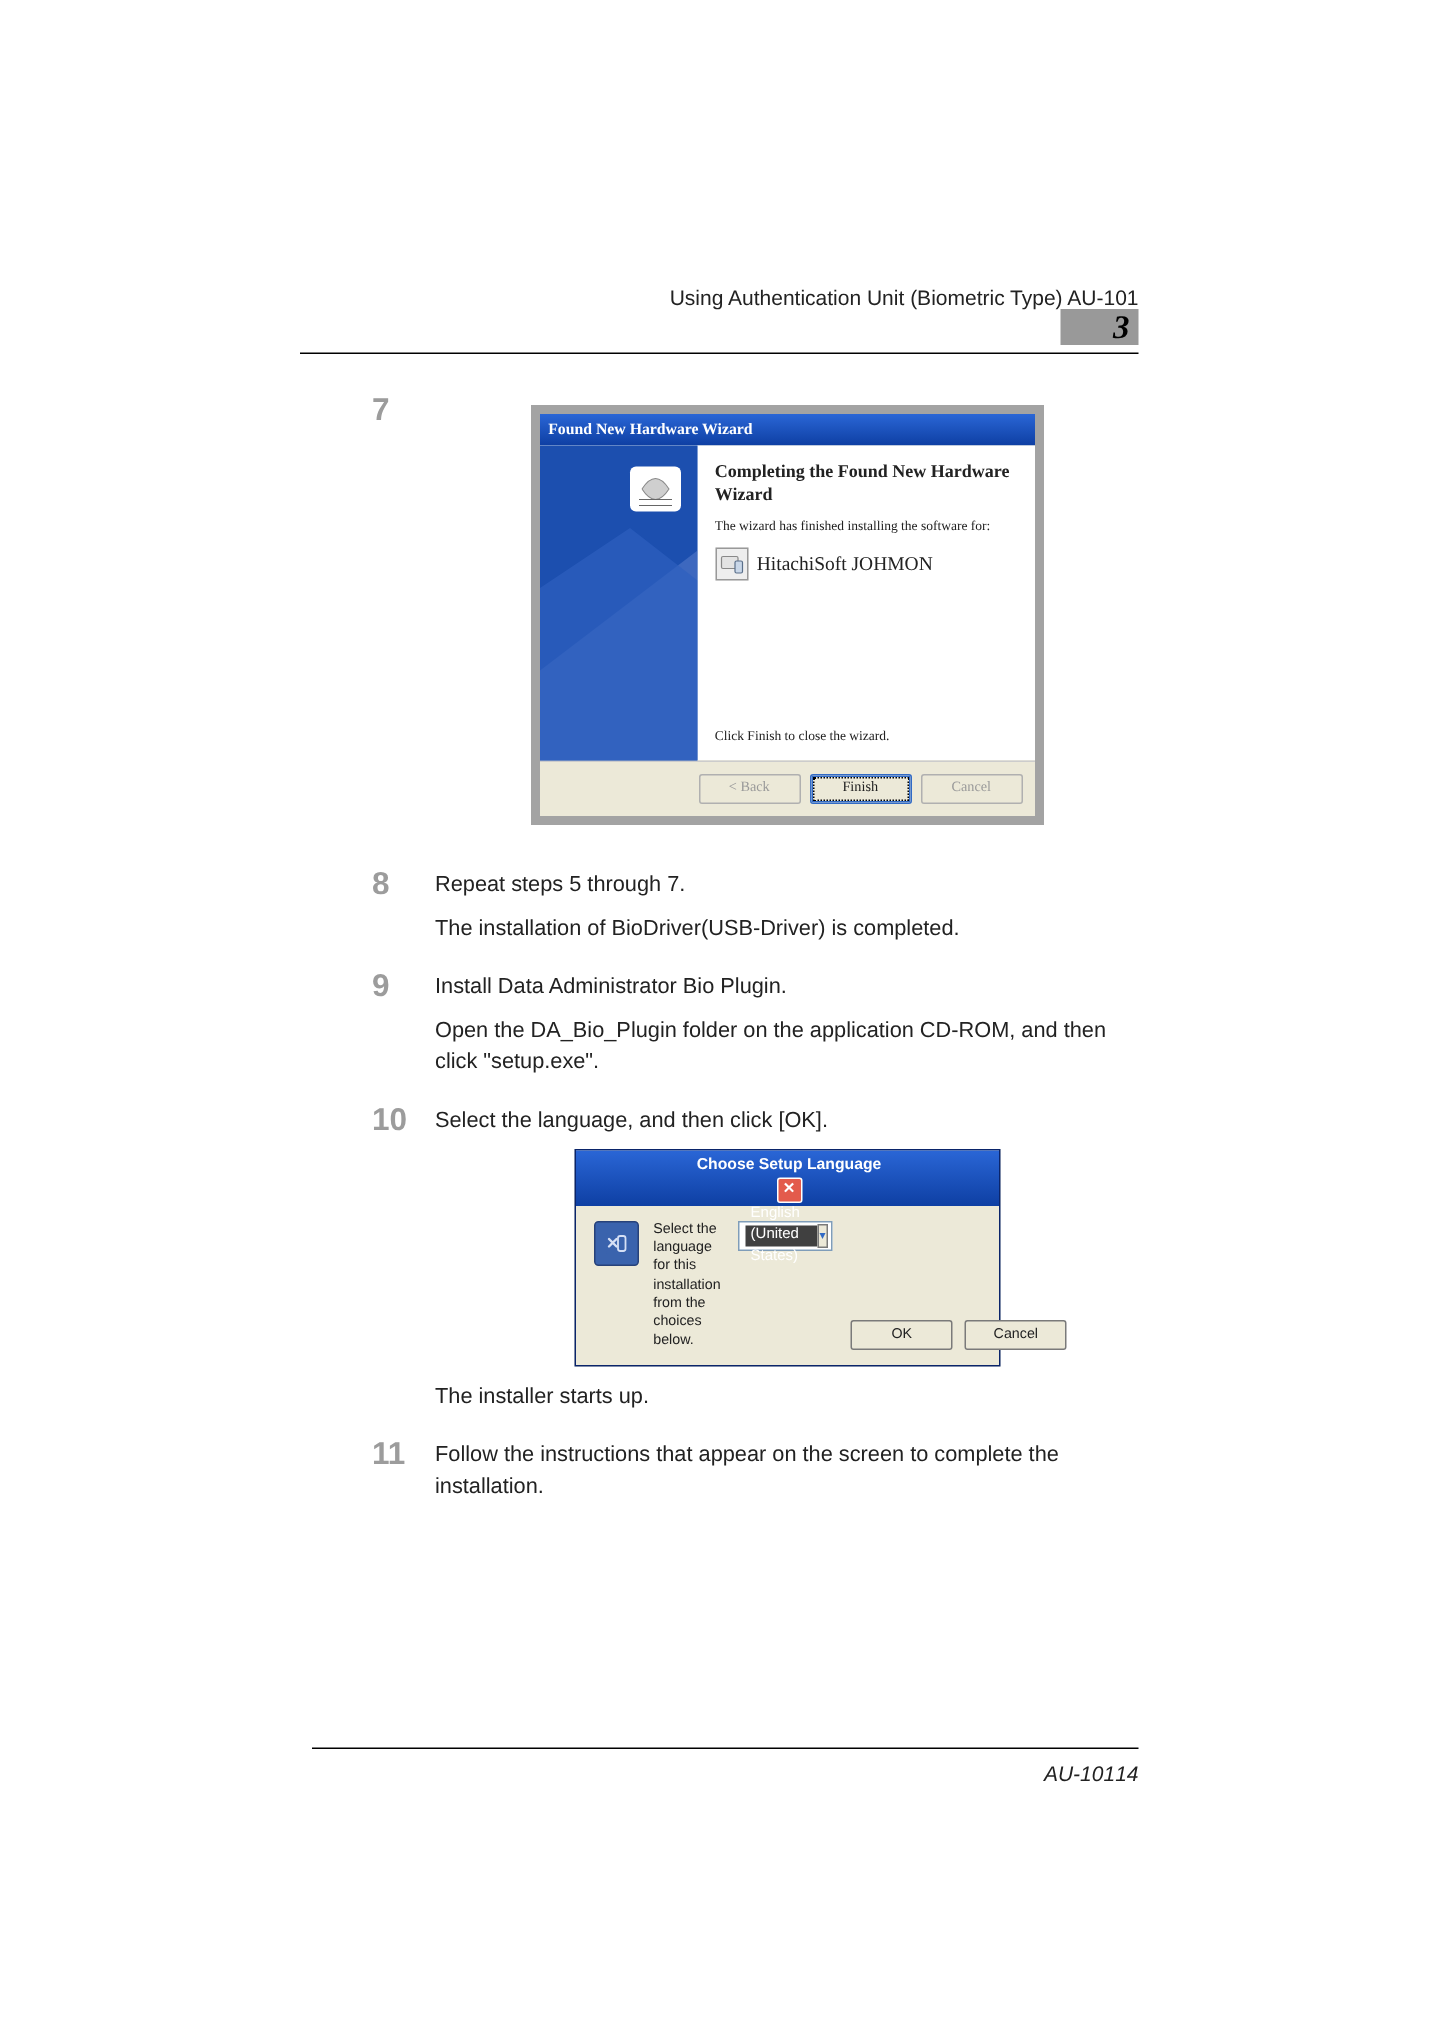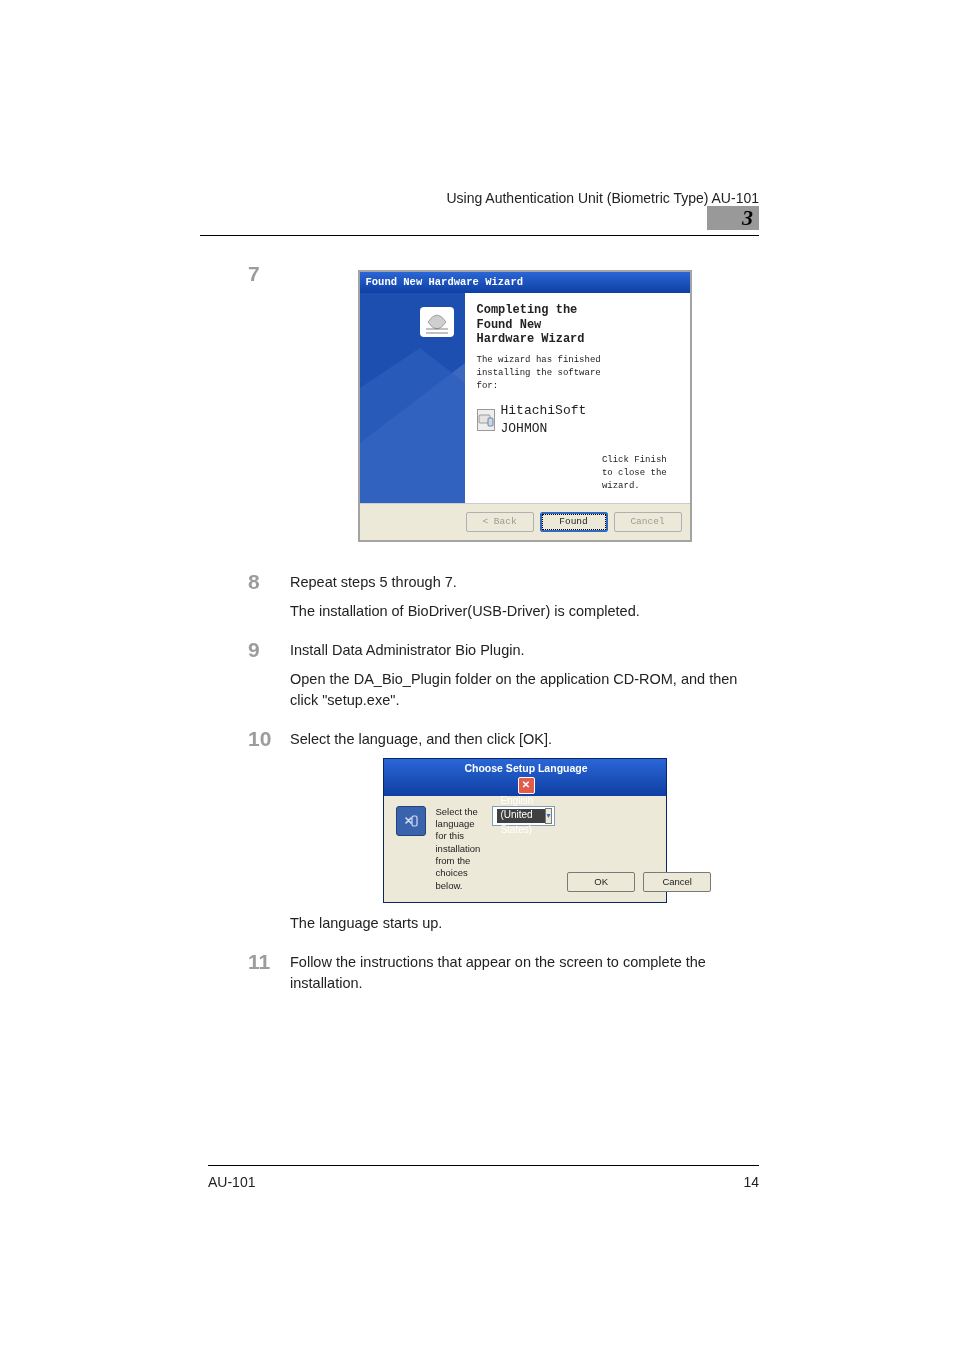--- a/index.html
+++ b/index.html
@@ -67,23 +67,23 @@
   }
   .step-body {
     flex: 1;
     font-size: 14.5px;
     line-height: 1.45;
   }
   .step-body p { margin: 0 0 8px 0; }
   .hw-wizard {
     width: 330px;
     margin: 6px auto 20px auto;
-    border: 2px solid #a3a3a3;
+    border: 6px solid #a3a3a3;
     background: #ece9d8;
-    font-family: Liberation Mono, monospace;
+    font-family: Liberation Serif, serif;
     font-size: 10px;
   }
   .hw-titlebar {
     background: linear-gradient(#2a66d6, #0e3fa3);
     color: #fff;
     padding: 3px 6px;
     font-weight: bold;
     font-size: 10.5px;
   }
   .hw-inner {
@@ -95,20 +95,21 @@
     height: 210px;
     background: #1d52b6;
     position: relative;
     overflow: hidden;
   }
   .hw-left svg { position:absolute; inset:0; }
   .hw-right {
     flex:1;
     padding: 10px 10px 10px 12px;
     display:flex;
+    flex-direction:column;
     justify-content:space-between;
   }
   .hw-heading {
     font-weight: bold;
     font-size: 12px;
     line-height: 1.2;
     margin-bottom: 8px;
   }
   .hw-sub { font-size:9px; margin-bottom:8px;}
   .hw-device { display:flex; align-items:center; gap:6px; font-size:13px;}
@@ -190,22 +191,23 @@
   .lang-select .sel-arrow {
     width:14px;height:14px;border:1px solid #7a7a7a;background:#ece9d8;
     display:inline-flex;align-items:center;justify-content:center;font-size:8px;color:#316ac5;
   }
   .lang-buttons { display:flex;justify-content:center;gap:8px;align-items:flex-end;}
   .page-footer {
     position:absolute;
     left:208px; right:195px; bottom:160px;
     border-top:1px solid #000;
     padding-top:8px;
-    display:flex; justify-content:space-between;
+    display:flex; justify-content:flex-end;
     font-size:14px;
+    font-style:italic;
   }
 </style>
 </head>
 <body>
 
 <div class="page">
 
   <div class="page-header">
     <div class="page-header-title">Using Authentication Unit (Biometric Type) AU-101</div>
     <div class="chapter-badge">3</div>
@@ -244,21 +246,21 @@
                     </svg>
                   </span>
                   <span>HitachiSoft JOHMON</span>
                 </div>
               </div>
               <div class="hw-close-hint">Click Finish to close the wizard.</div>
             </div>
           </div>
           <div class="hw-buttons">
             <span class="win-btn disabled">&lt; Back</span>
-            <span class="win-btn focus">Found</span>
+            <span class="win-btn focus">Finish</span>
             <span class="win-btn disabled">Cancel</span>
           </div>
         </div>
       </div>
     </div>
 
     <div class="step">
       <div class="step-gutter">
         <span class="step-num">8</span>
       </div>
@@ -305,21 +307,21 @@
               <span class="sel-text">English (United States)</span>
               <span class="sel-arrow">▾</span>
             </div>
             <div class="lang-buttons">
               <span class="win-btn">OK</span>
               <span class="win-btn">Cancel</span>
             </div>
           </div>
         </div>
 
-        <p>The language starts up.</p>
+        <p>The installer starts up.</p>
       </div>
     </div>
 
     <div class="step">
       <div class="step-gutter">
         <span class="step-num">11</span>
       </div>
       <div class="step-body">
         <p>Follow the instructions that appear on the screen to complete the installation.</p>
       </div>

